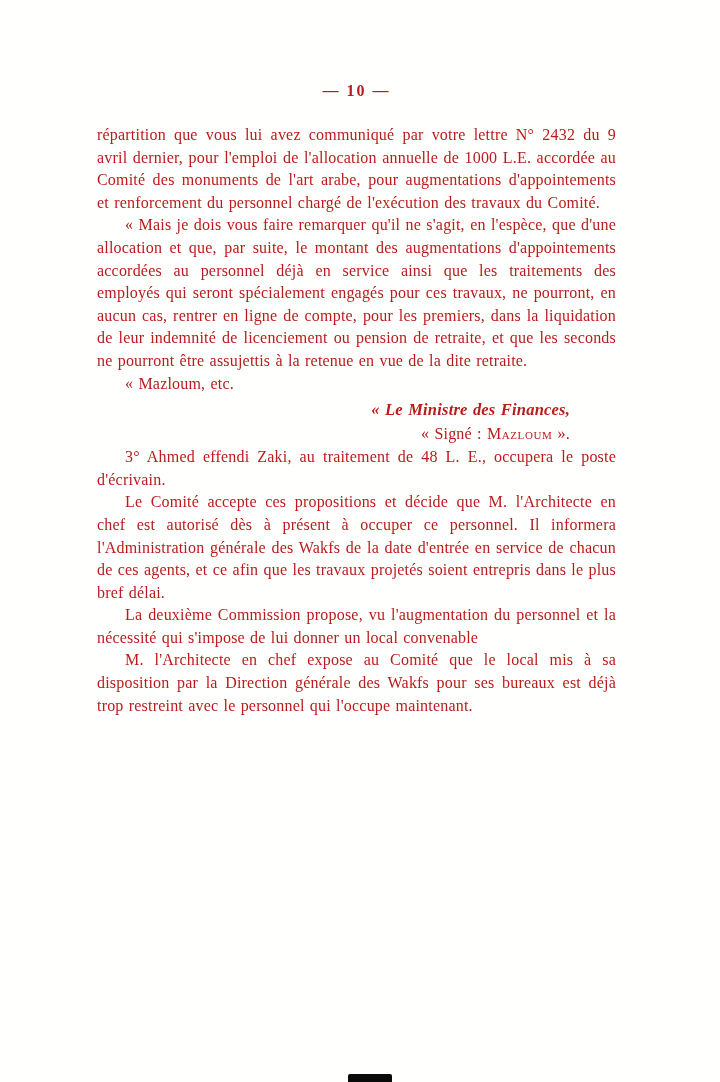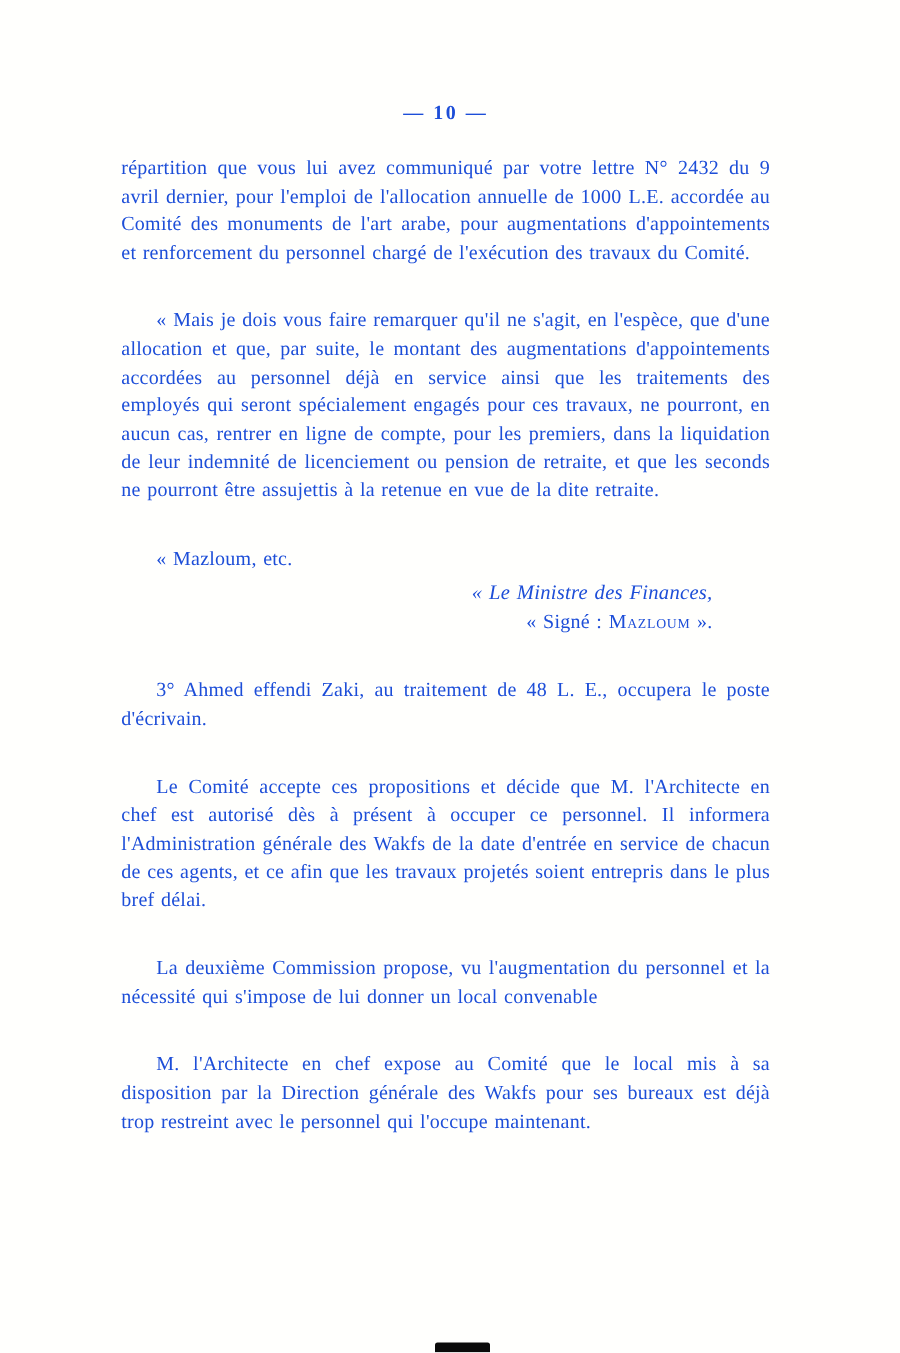--- a/index.html
+++ b/index.html
@@ -9,21 +9,21 @@
   }
   .page {
     position: relative;
     width: 720px;
     height: 1082px;
     margin: 0 auto;
     background: #fffffd;
     box-sizing: border-box;
     padding: 82px 104px 0 97px;
     font-family: "Liberation Serif", "DejaVu Serif", serif;
-    color: #1d4ed8;
+    color: #b91c1c;
     overflow: hidden;
   }
   .page-number {
     text-align: center;
     font-weight: bold;
     font-size: 16px;
     letter-spacing: 2px;
     margin-bottom: 24px;
   }
   .body-text {
@@ -31,30 +31,29 @@
     line-height: 22.6px;
     text-align: justify;
     letter-spacing: 0.2px;
     word-spacing: 1px;
   }
   .body-text p {
     margin: 0;
   }
   p.indent {
     text-indent: 28px;
-    margin-top: 32px;
   }
   .signature-block {
     text-align: right;
     padding-right: 46px;
     margin: 3px 0 0 0;
   }
   .sig-minister {
     font-style: italic;
-    font-weight: normal;
+    font-weight: bold;
     font-size: 16.5px;
     line-height: 24px;
   }
   .sig-signed {
     font-size: 16px;
     line-height: 24px;
   }
   .smallcaps {
     font-variant: small-caps;
     letter-spacing: 0.6px;

